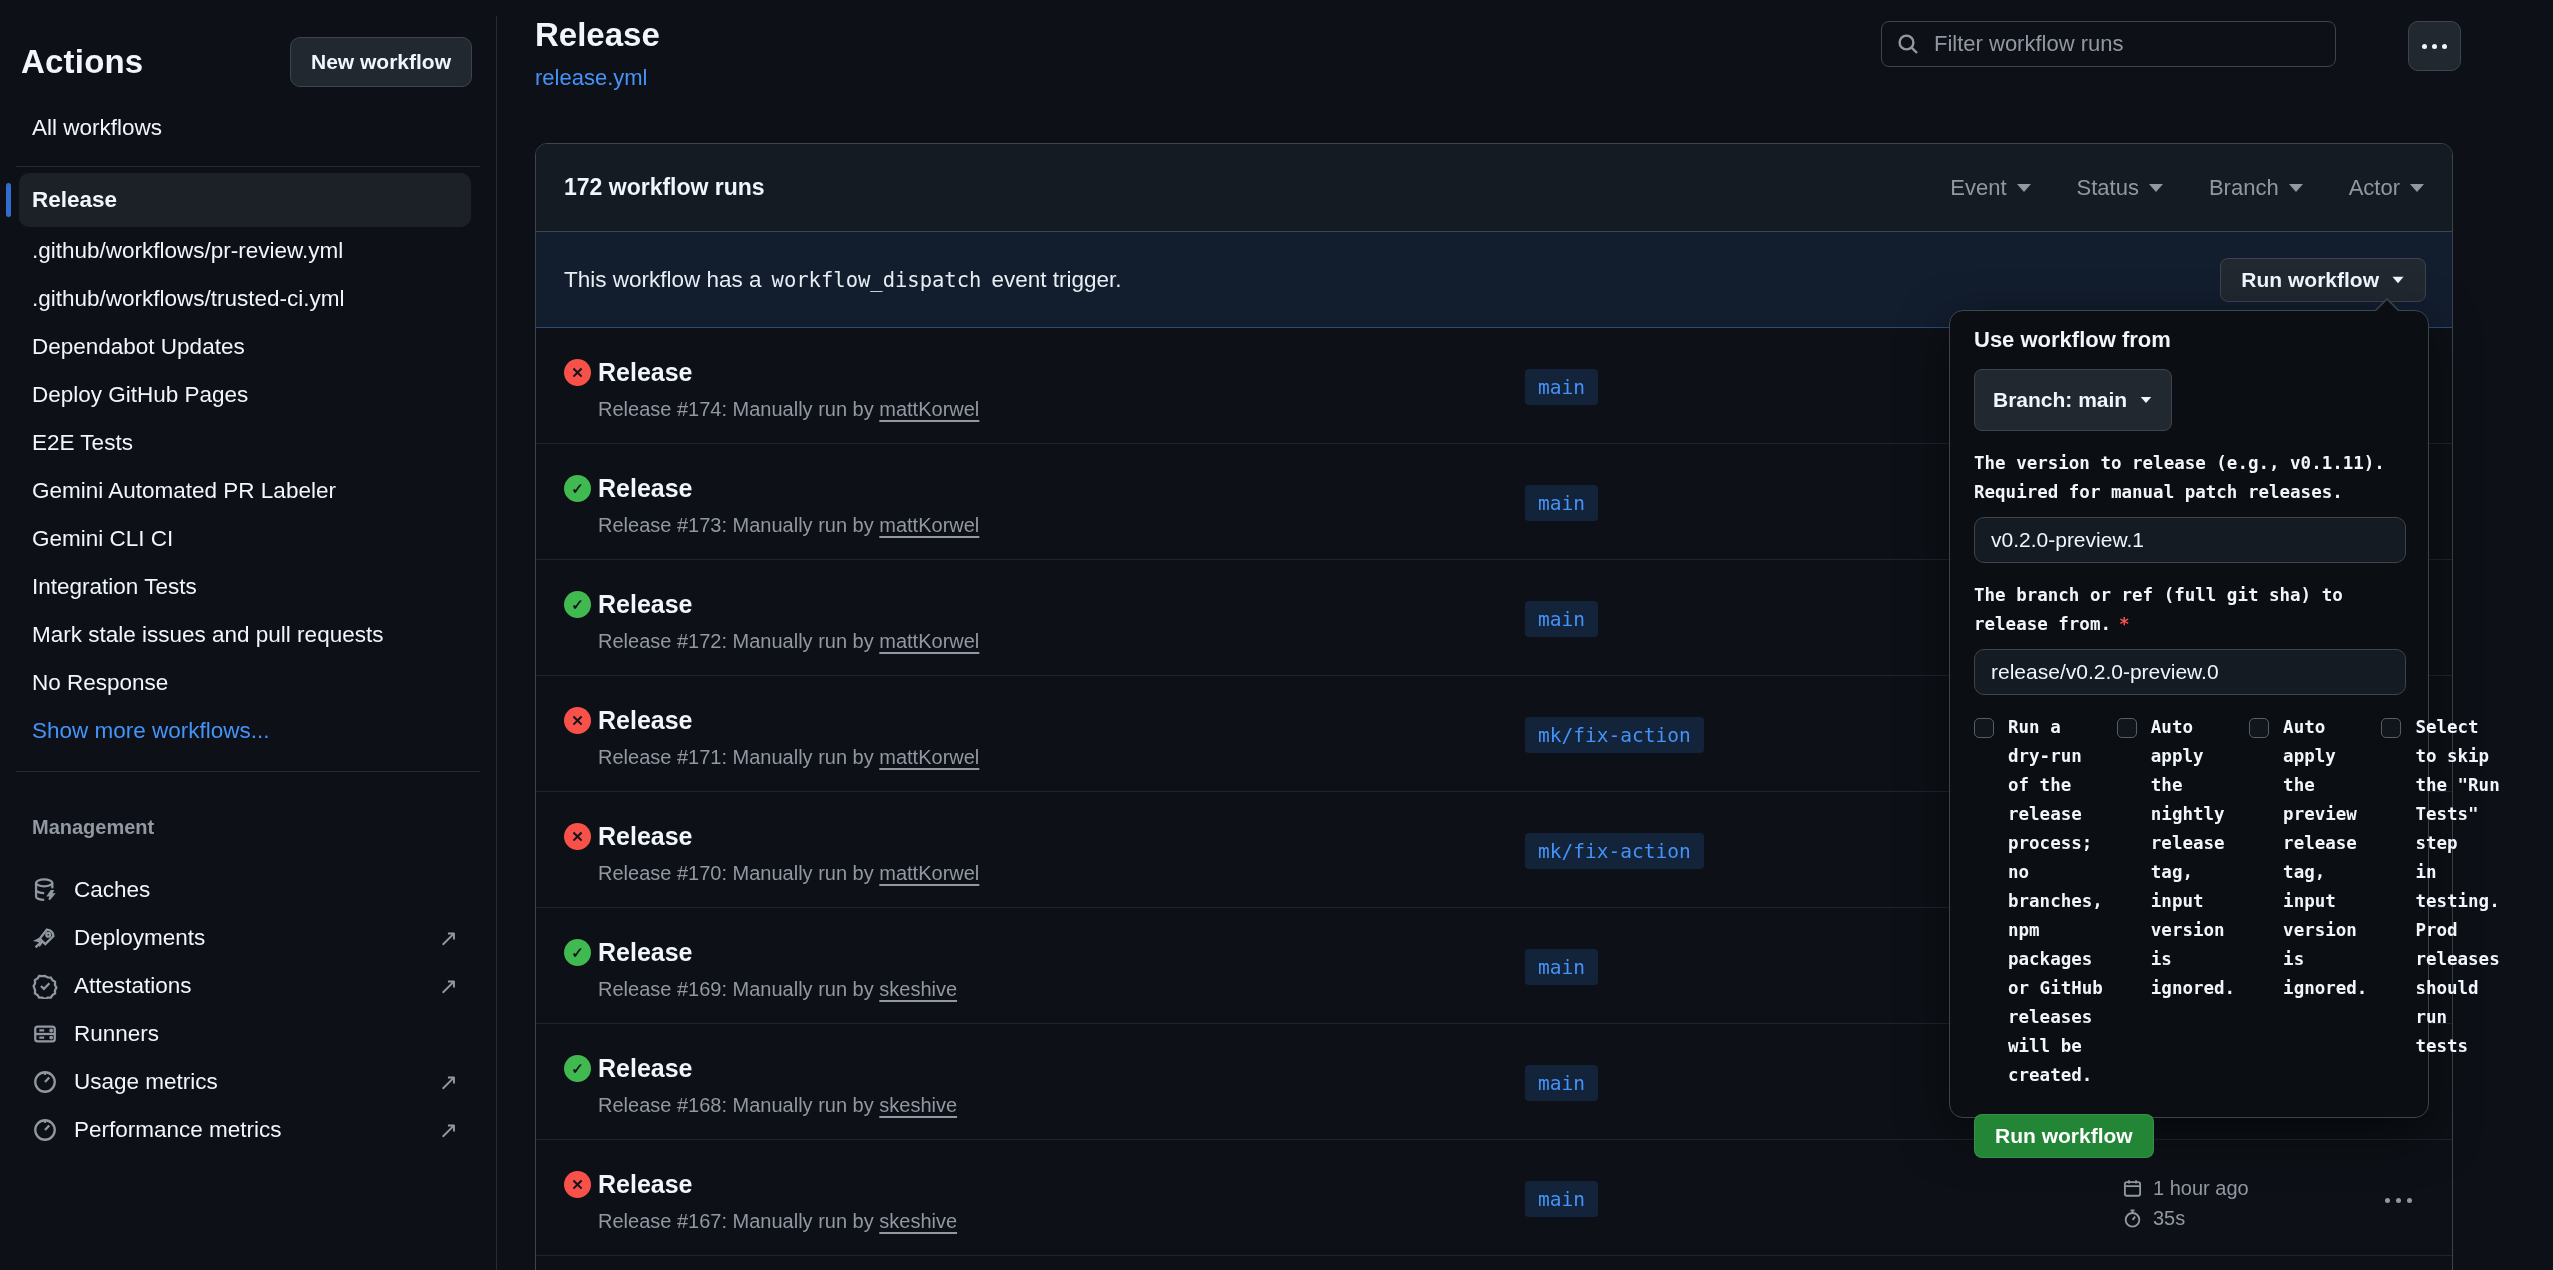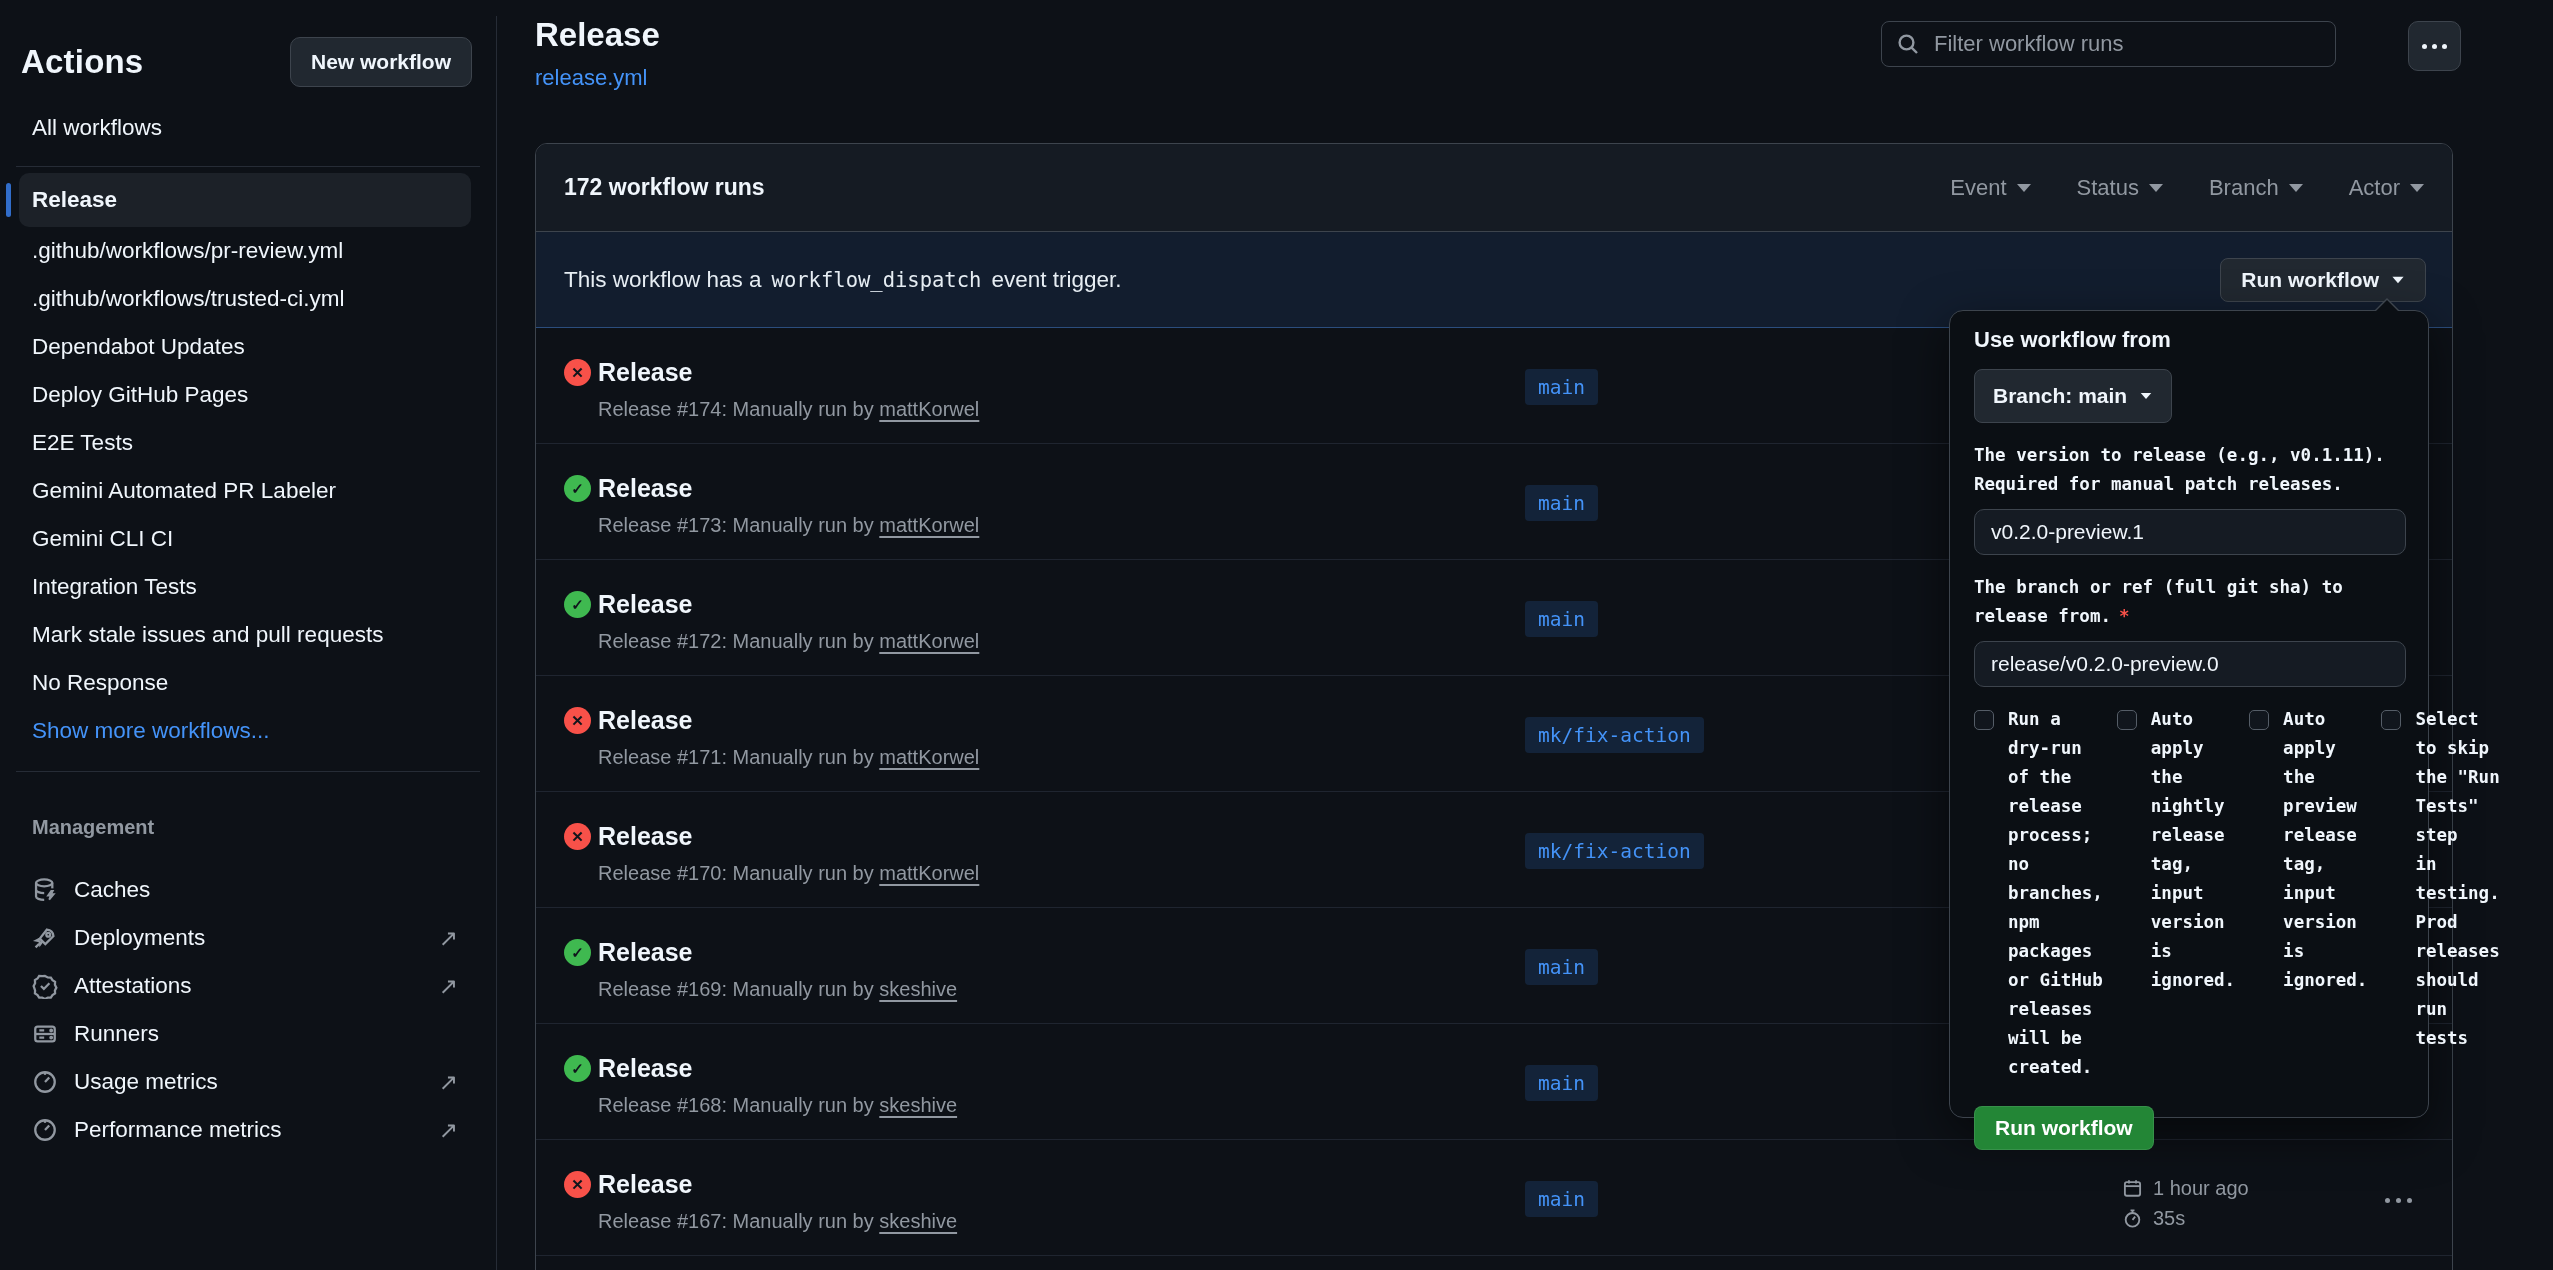--- a/index.html
+++ b/index.html
@@ -119,21 +119,21 @@
     position:absolute; left:1452px; top:310px; width:480px; height:808px;
     background:#0b0f14; border:1px solid #3d444d; border-radius:14px;
     box-shadow:0 16px 48px rgba(0,0,0,.55); z-index:10;
     padding:16px 24px 0 24px;
   }
   .pop-caret { position:absolute; top:-13px; left:424px; width:0; height:0;
     border-left:13px solid transparent; border-right:13px solid transparent; border-bottom:13px solid #3d444d; }
   .pop-caret::after { content:""; position:absolute; left:-11px; top:2px; width:0; height:0;
     border-left:11px solid transparent; border-right:11px solid transparent; border-bottom:11px solid #0b0f14; }
   .pop-heading { font-size:22px; font-weight:700; height:28px; }
-  .btn-branch { margin-top:14px; height:54px; padding:0 18px; gap:12px; border-radius:8px; font-size:21px; }
+  .btn-branch { margin-top:14px; height:62px; padding:0 18px; gap:12px; border-radius:8px; font-size:21px; }
   .btn-branch .caret { border-top-color:#f0f6fc; transform:scale(.75); }
   .pop-desc {
     margin-top:18px; font-family:"DejaVu Sans Mono", monospace; font-weight:700;
     font-size:17.5px; line-height:29px; color:#f0f6fc; white-space:pre-line;
   }
   .req { color:#f85149; margin-left:8px; font-family:"DejaVu Sans Mono", monospace; font-weight:700; font-size:17.5px; }
   .pop-input {
     margin-top:10px; width:432px; height:46px; background:#151b23;
     border:1px solid #3d444d; border-radius:10px; color:#f0f6fc;
     font-size:21px; padding:0 16px; font-family:inherit; outline:none; display:block;

